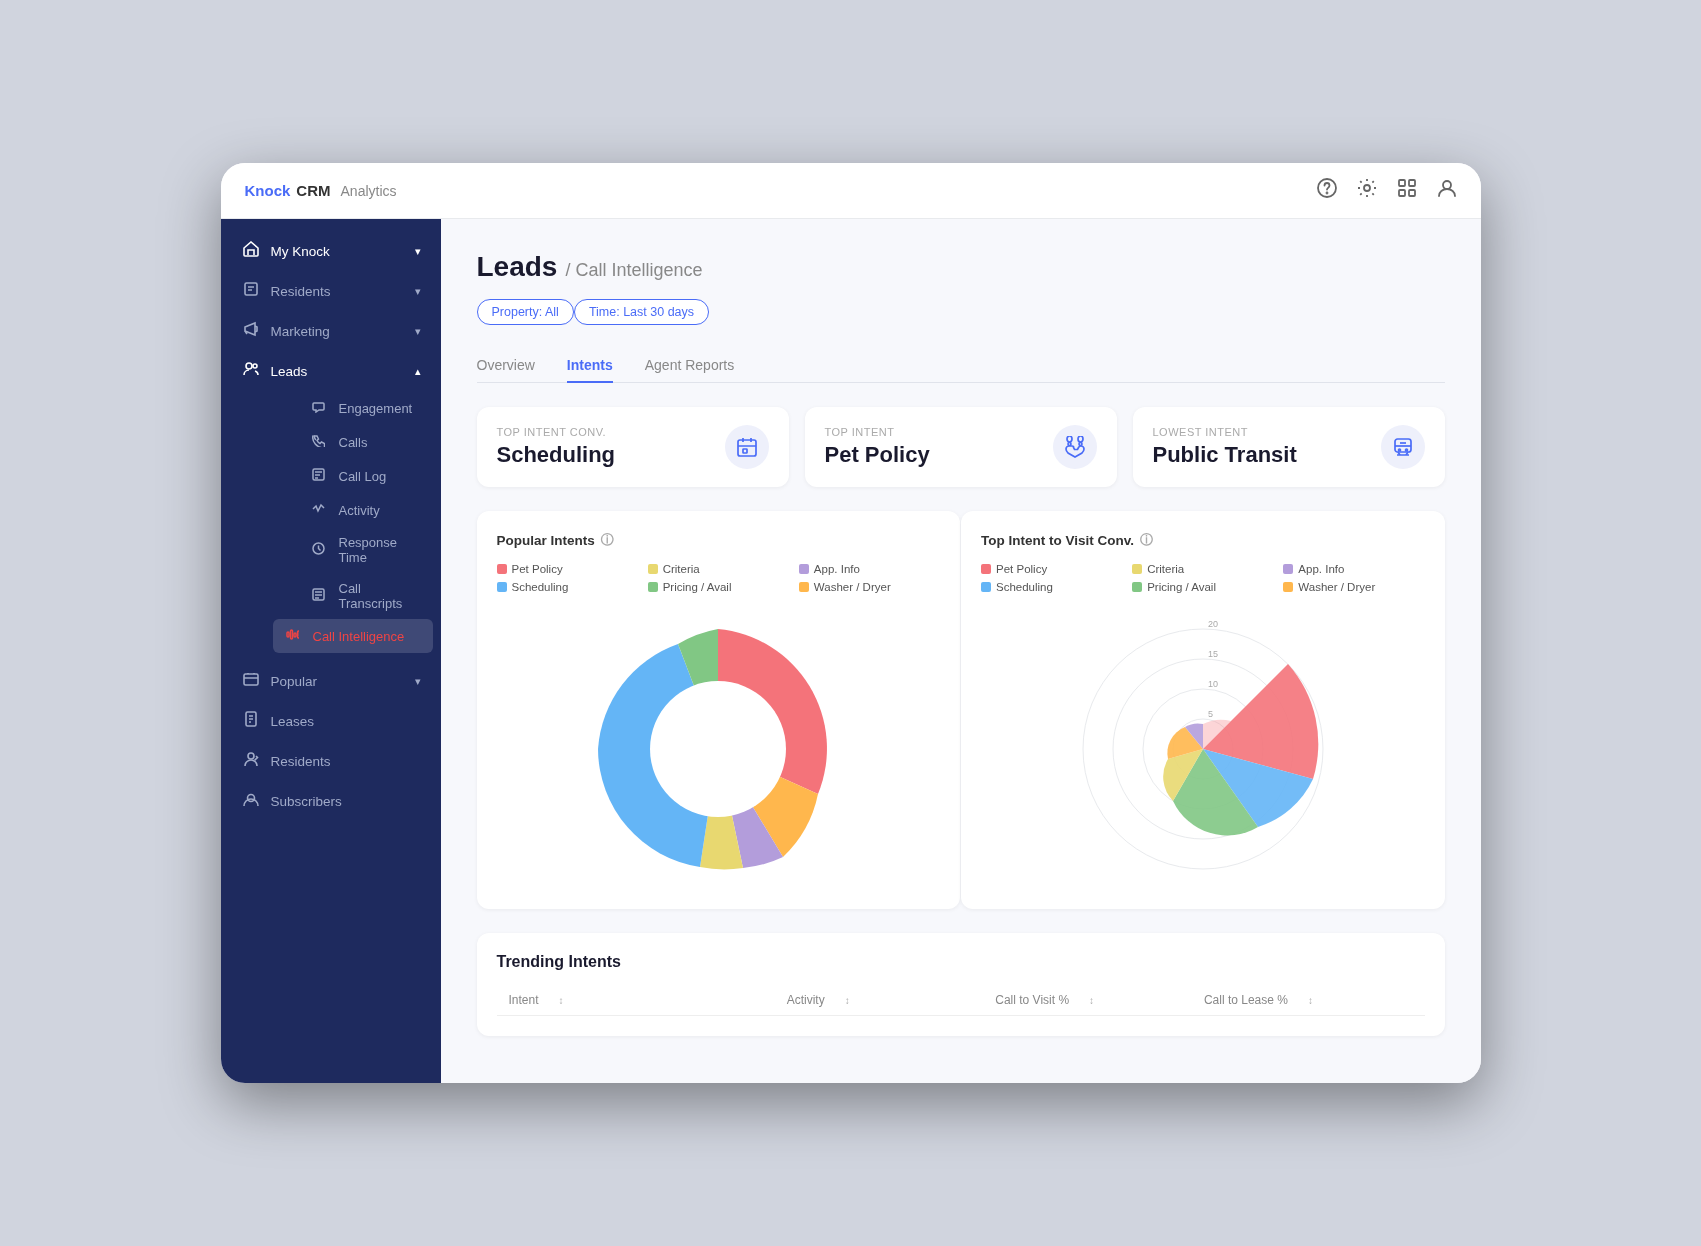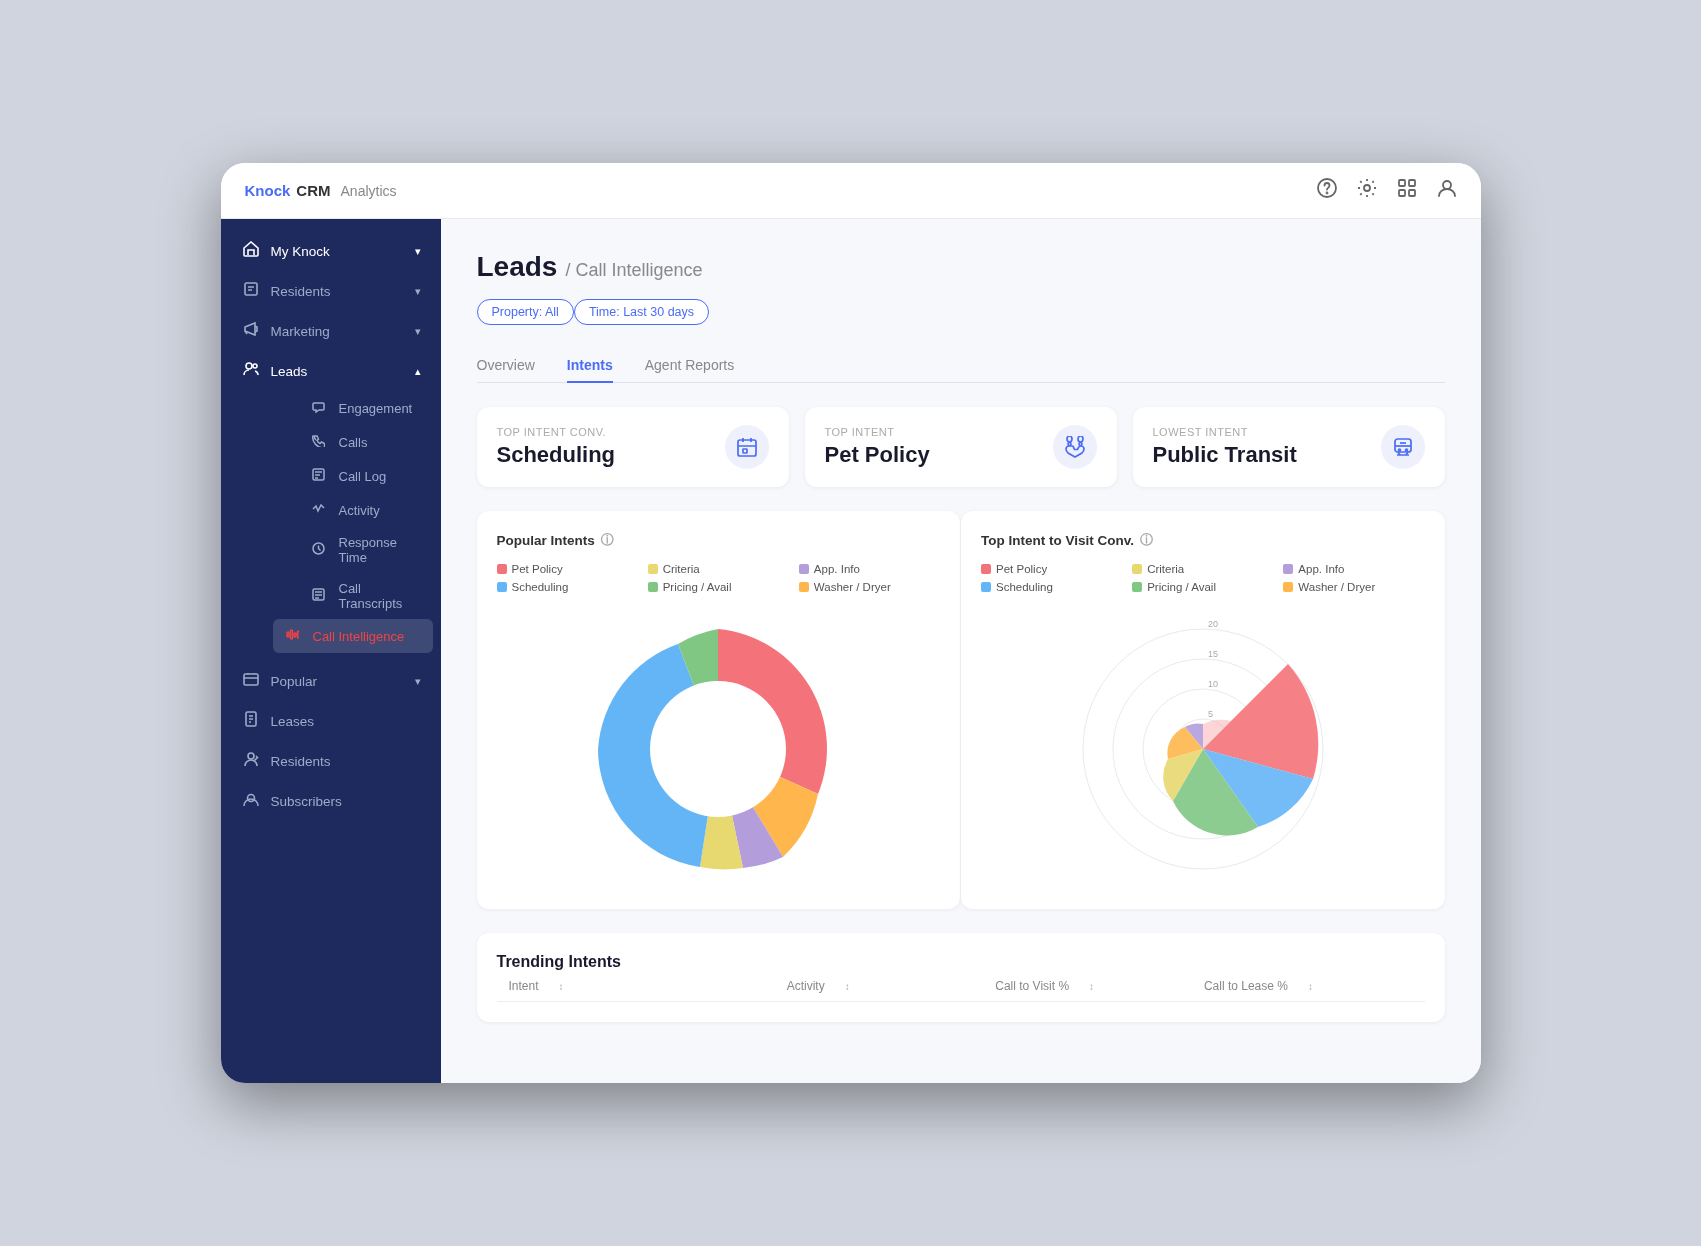--- a/index.html
+++ b/index.html
@@ -264,20 +264,21 @@
     .trending-section {
       background: #fff;
       border-radius: 12px;
       padding: 20px;
       box-shadow: 0 1px 4px rgba(0,0,0,0.06);
     }
     .trending-title {
       font-size: 16px;
       font-weight: 700;
       color: #1a1a2e;
+      margin-bottom: 14px;
     }
     .trending-table-header {
       display: grid;
       grid-template-columns: 2fr 1.5fr 1.5fr 1.5fr;
       padding: 8px 12px;
       border-bottom: 1px solid #eee;
     }
     .trending-col-header {
       font-size: 12px;
       color: #888;

